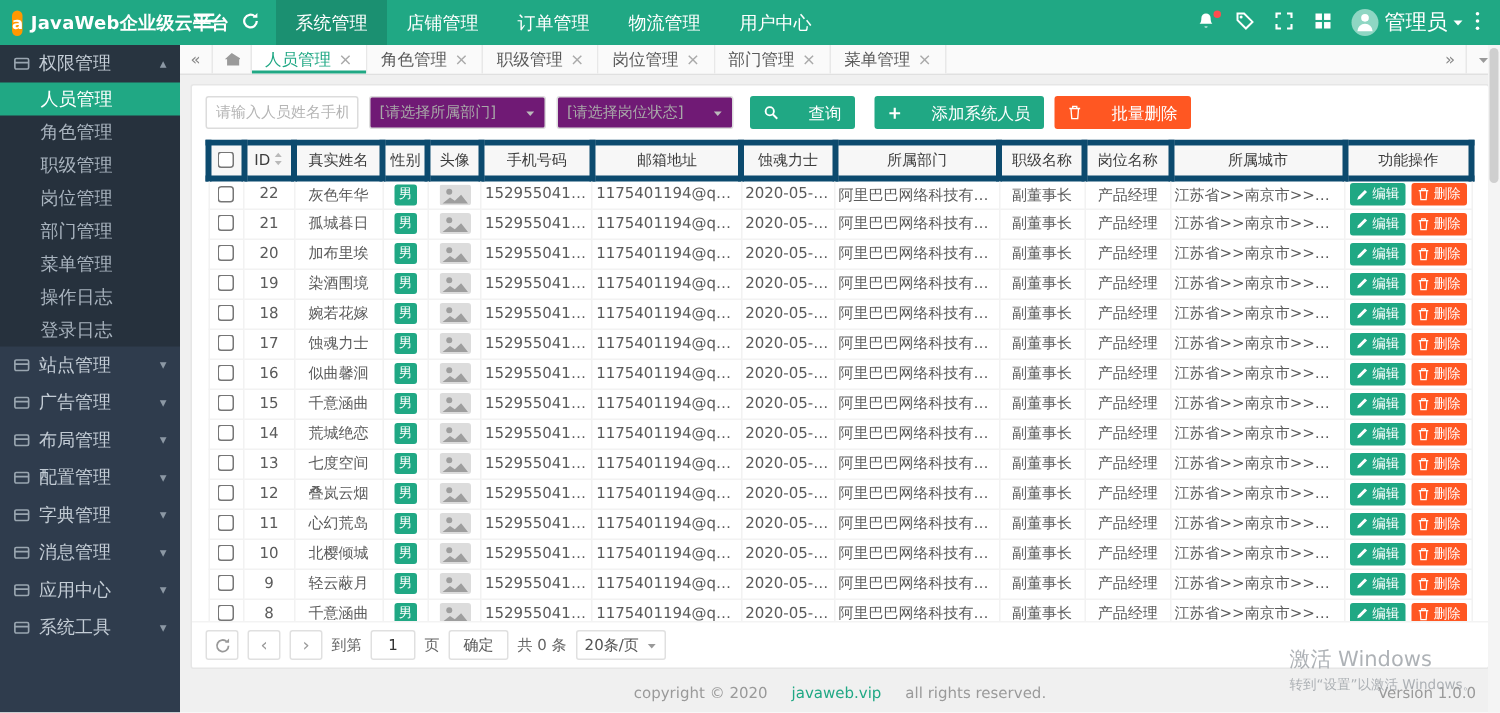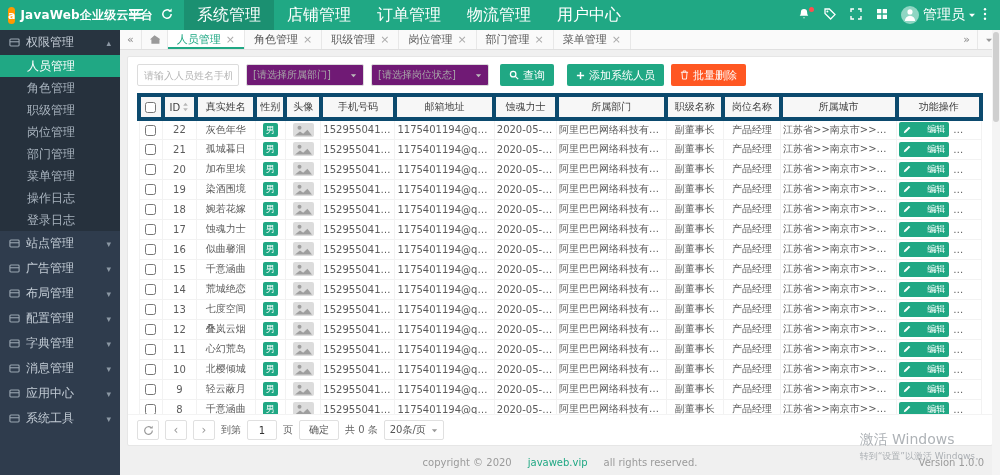--- a/index.html
+++ b/index.html
@@ -8,21 +8,21 @@
   .app{position:relative;width:1000px;height:475px;display:flex;flex-direction:column;overflow:hidden}
 
   
   .topbar{flex:0 0 30px;height:30px;background:#20a884;display:flex;align-items:center;color:#fff}
   .brand{width:120px;flex:0 0 120px;display:flex;align-items:center;gap:5px;padding-left:8px}
   .logo{width:17px;height:17px;background:#ff9800;border-radius:4px;color:#fff;font-weight:bold;
         display:flex;align-items:center;justify-content:center;font-size:11px}
   .app-title{font-size:12px;font-weight:bold;white-space:nowrap;letter-spacing:.2px}
   .top-icon-btn{padding:0 9px;height:30px;display:flex;align-items:center;cursor:pointer}
   .top-menu{display:flex;height:30px;margin-left:2px}
-  .top-menu-item{padding:0 13px;line-height:30px;font-size:16px;cursor:pointer;white-space:nowrap}
+  .top-menu-item{padding:0 13px;line-height:30px;font-size:12px;cursor:pointer;white-space:nowrap}
   .top-menu-item.active{background:rgba(0,0,0,.14)}
   .top-right{margin-left:auto;display:flex;align-items:center;height:30px;padding-right:6px}
   .top-right .top-icon-btn{padding:0 7px;position:relative}
   .red-dot{position:absolute;top:7px;right:3px;width:5px;height:5px;border-radius:50%;background:#ff4d4f}
   .avatar-circle{width:18px;height:18px;border-radius:50%;background:#8fd6c3;display:flex;align-items:flex-end;justify-content:center;overflow:hidden;margin:0 4px 0 6px}
   .user-name{font-size:14px;margin-right:3px}
 
   
   .body-row{flex:1;display:flex;min-height:0}
   .sidebar{width:120px;flex:0 0 120px;background:#2f3c4d;color:#c3ccd5;overflow:hidden}
@@ -48,35 +48,35 @@
   .tab-right{margin-left:auto;display:flex}
 
   
   .content{flex:1;padding:6px 7px 4px 7px;min-height:0}
   .card{background:#fff;height:100%;display:flex;flex-direction:column;border:1px solid #e6e6e6;border-radius:2px}
   .toolbar{display:flex;align-items:center;gap:7px;padding:7px 9px;flex:0 0 auto}
   .tb-input{width:102px;height:22px;border:1px solid #dcdcdc;border-radius:2px;padding:0 6px;font-size:10px;color:#333;outline:none;font-family:inherit}
   .tb-input::placeholder{color:#b5b5b5}
   .tb-select{width:118px;height:22px;border:1px solid #dcdcdc;border-radius:2px;display:flex;align-items:center;justify-content:space-between;
              padding:0 6px;color:#a8a8a8;font-size:10px;cursor:pointer;background:#701a75}
-  .btn{height:22px;border:none;border-radius:2px;color:#fff;font-size:11px;display:flex;align-items:center;gap:4px;padding:0 9px;cursor:pointer;font-family:inherit;white-space:nowrap}
+  .btn{height:22px;border:none;border-radius:2px;color:#fff;font-size:11px;display:flex;align-items:center;gap:20px;padding:0 9px;cursor:pointer;font-family:inherit;white-space:nowrap}
   .btn.green{background:#20a884}
   .btn.orange{background:#ff5722}
   .btn.search{margin-left:4px}
   .btn.add{margin-left:6px}
 
   
   .table-wrap{flex:1;overflow:hidden;padding:0 9px;min-height:0;position:relative}
   table{width:100%;border-collapse:collapse;font-size:10px;color:#5b5b5b;table-layout:fixed}
   th{background:#f7f7f7;font-weight:normal;color:#3d3d3d;height:24px;border:4px solid #0c4a6e;padding:0 2px;white-space:nowrap;overflow:hidden;text-align:center}
   td{height:20px;border:1px solid #f2f2f2;text-align:center;white-space:nowrap;overflow:hidden;text-overflow:ellipsis;padding:0 2px}
   input[type=checkbox]{width:11px;height:11px;margin:0;vertical-align:middle}
   .badge-male{display:inline-block;min-width:15px;height:14px;line-height:14px;background:#20a884;color:#fff;border-radius:2px;font-size:9px;padding:0 3px}
   .avatar-thumb{display:inline-block;width:21px;height:14px;border-radius:2px;overflow:hidden;vertical-align:middle;line-height:0}
-  .mini-btn{display:inline-flex;align-items:center;gap:16px;height:15px;padding:0 4px;border-radius:2px;color:#fff;font-size:9px;cursor:pointer;vertical-align:middle}
+  .mini-btn{display:inline-flex;align-items:center;gap:3px;height:15px;padding:0 4px;border-radius:2px;color:#fff;font-size:9px;cursor:pointer;vertical-align:middle}
   .mini-btn.edit{background:#20a884;margin-right:4px}
   .mini-btn.del{background:#ff5722}
   .mini-btn i{font-style:normal}
   .sort-icon{display:inline-block;vertical-align:-1px;margin-left:2px;line-height:0;cursor:pointer}
 
   
   .pager{display:flex;align-items:center;gap:6px;padding:5px 9px;font-size:10px;color:#666;flex:0 0 auto;border-top:1px solid #f3f3f3}
   .pg-btn{width:22px;height:20px;border:1px solid #e0e0e0;border-radius:2px;display:flex;align-items:center;justify-content:center;color:#9a9a9a;background:#fff;cursor:pointer;font-size:12px}
   .pg-input{width:30px;height:20px;border:1px solid #e0e0e0;border-radius:2px;text-align:center;font-size:10px;color:#333;outline:none;font-family:inherit}
   .pg-ok{height:20px;padding:0 9px;background:#fff;color:#555;border:1px solid #e0e0e0;border-radius:2px;cursor:pointer;font-size:10px;font-family:inherit}

